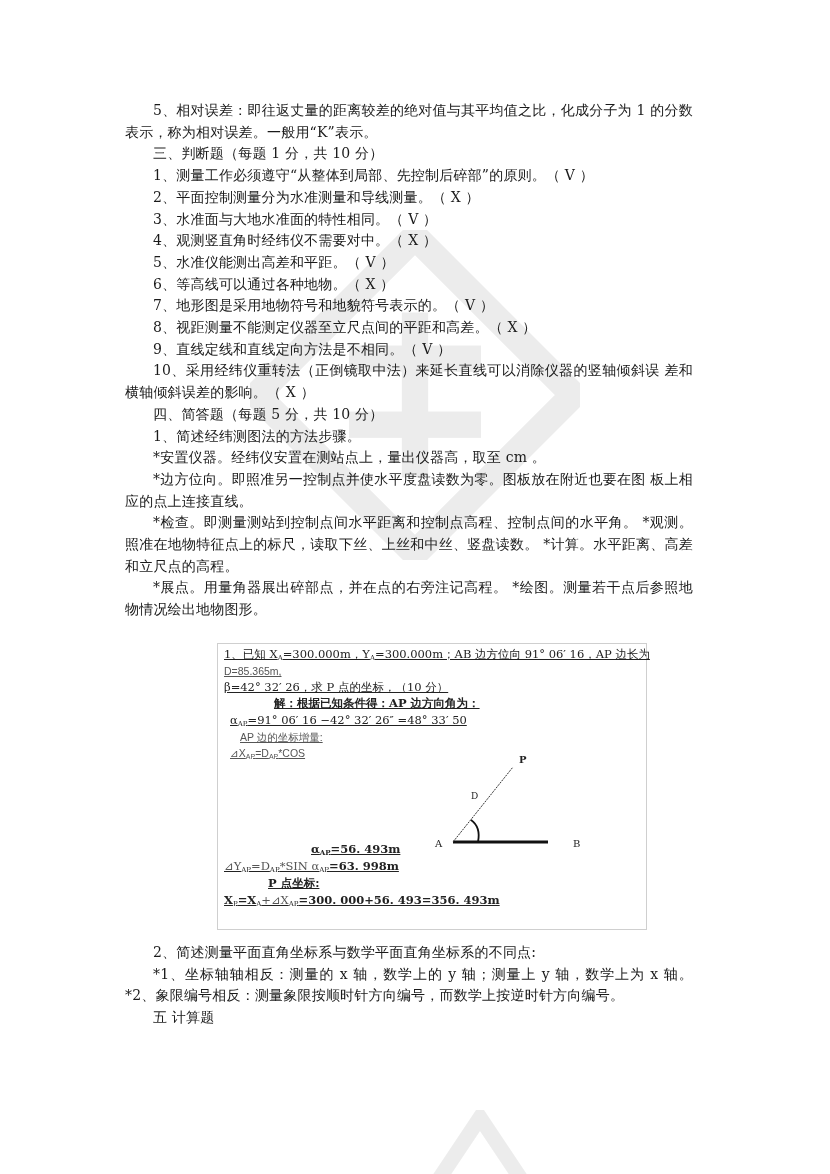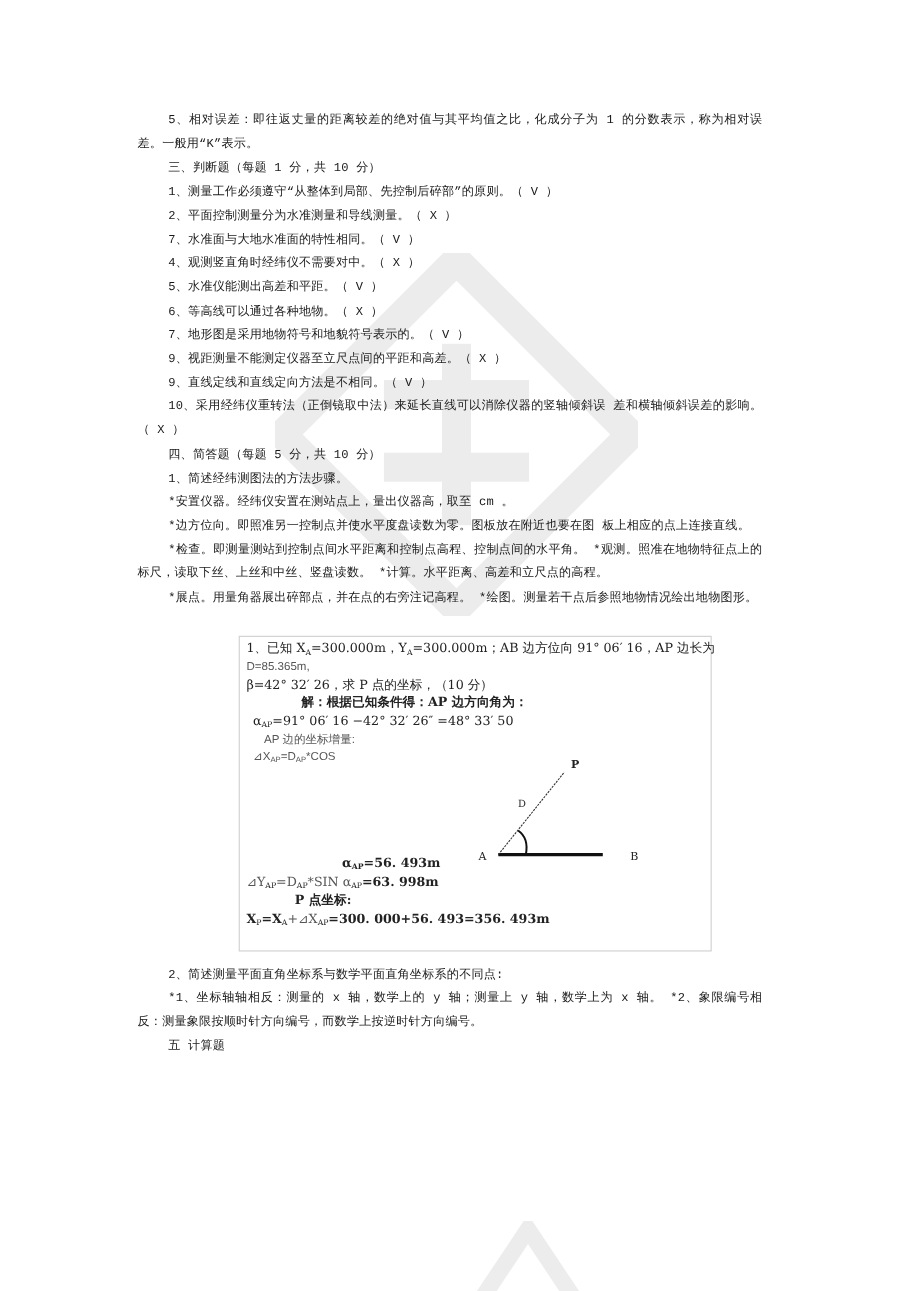--- a/index.html
+++ b/index.html
@@ -13,34 +13,34 @@
     pointer-events: none; opacity: 0.07;
   }
   .watermark2 {
     position: absolute; left: 400px; top: 1110px; width: 160px; height: 120px;
     pointer-events: none; opacity: 0.07;
   }
   .page {
     position: absolute; left: 125px; top: 100px; width: 568px;
   }
   .p {
-    font-size: 11px; line-height: 21.7px; margin: 0;
-    text-align: justify; letter-spacing: 0.2px; font-family: Liberation Mono, monospace;
+    font-size: 14px; line-height: 21.7px; margin: 0;
+    text-align: justify; letter-spacing: 0.2px;
   }
   .ind { text-indent: 28px; }
   .figure {
     position: relative;
     margin: 22px 0 0 92px;
     width: 428px; height: 285px;
     border: 1px solid #cfcfcf;
     background: #fff;
     font-family: "DejaVu Serif", "Liberation Serif", serif;
     font-size: 11.5px; color: #222;
   }
-  .fl { position: absolute; left: 6px; white-space: nowrap; line-height: 15px; }
+  .fl { position: absolute; left: 6px; white-space: nowrap; line-height: 15px; text-decoration: underline; }
   .fl.b { font-weight: bold; padding-left: 44px; }
   .fl.g { color: #555; font-family: "Liberation Sans", "DejaVu Sans", sans-serif; font-size: 10.5px; }
   sub.s { font-size: 7px; vertical-align: -2px; }
   .diagram { position: absolute; left: 205px; top: 105px; width: 170px; height: 110px; }
   .after { margin-top: 12px; }
 </style>
 </head>
 <body>
 
 <svg class="watermark" viewBox="0 0 100 100">
@@ -53,26 +53,26 @@
   <polyline points="0,80 50,5 100,80" fill="none" stroke="#000" stroke-width="10"></polyline>
   <rect x="35" y="45" width="30" height="8" fill="#000"></rect>
 </svg>
 
 <div class="page">
   <p class="p ind">5、相对误差：即往返丈量的距离较差的绝对值与其平均值之比，化成分子为 1  的分数表示，称为相对误差。一般用“K”表示。</p>
 
   <p class="p ind">三、判断题（每题  1 分，共  10 分）</p>
   <p class="p ind">1、测量工作必须遵守“从整体到局部、先控制后碎部”的原则。（ V ）</p>
   <p class="p ind">2、平面控制测量分为水准测量和导线测量。（ X ）</p>
-  <p class="p ind">7、水准面与大地水准面的特性相同。（ V ）</p>
+  <p class="p ind">3、水准面与大地水准面的特性相同。（ V ）</p>
   <p class="p ind">4、观测竖直角时经纬仪不需要对中。（ X ）</p>
   <p class="p ind">5、水准仪能测出高差和平距。（ V ）</p>
   <p class="p ind">6、等高线可以通过各种地物。（ X ）</p>
   <p class="p ind">7、地形图是采用地物符号和地貌符号表示的。（ V ）</p>
-  <p class="p ind">9、视距测量不能测定仪器至立尺点间的平距和高差。（ X ）</p>
+  <p class="p ind">8、视距测量不能测定仪器至立尺点间的平距和高差。（ X ）</p>
   <p class="p ind">9、直线定线和直线定向方法是不相同。（ V ）</p>
   <p class="p ind">10、采用经纬仪重转法（正倒镜取中法）来延长直线可以消除仪器的竖轴倾斜误 差和横轴倾斜误差的影响。（ X ）</p>
 
   <p class="p ind">四、简答题（每题  5 分，共  10 分）</p>
   <p class="p ind">1、简述经纬测图法的方法步骤。</p>
   <p class="p ind">*安置仪器。经纬仪安置在测站点上，量出仪器高，取至 cm  。</p>
   <p class="p ind">*边方位向。即照准另一控制点并使水平度盘读数为零。图板放在附近也要在图 板上相应的点上连接直线。</p>
   <p class="p ind">*检查。即测量测站到控制点间水平距离和控制点高程、控制点间的水平角。 *观测。照准在地物特征点上的标尺，读取下丝、上丝和中丝、竖盘读数。 *计算。水平距离、高差和立尺点的高程。</p>
   <p class="p ind">*展点。用量角器展出碎部点，并在点的右旁注记高程。 *绘图。测量若干点后参照地物情况绘出地物图形。</p>
 

